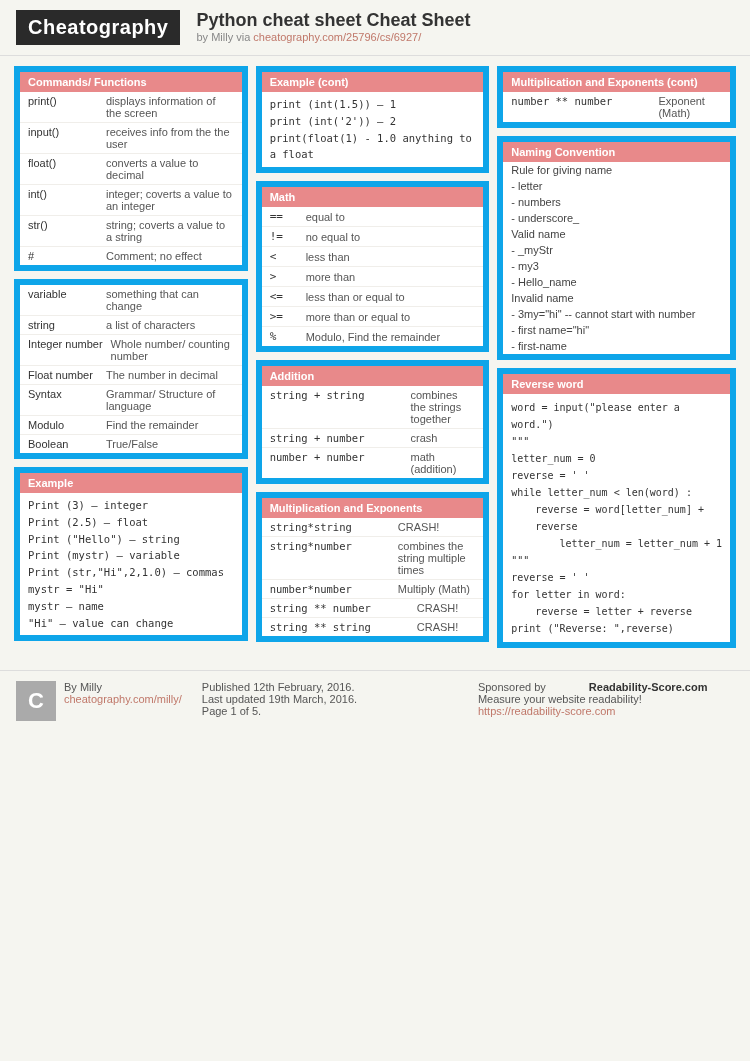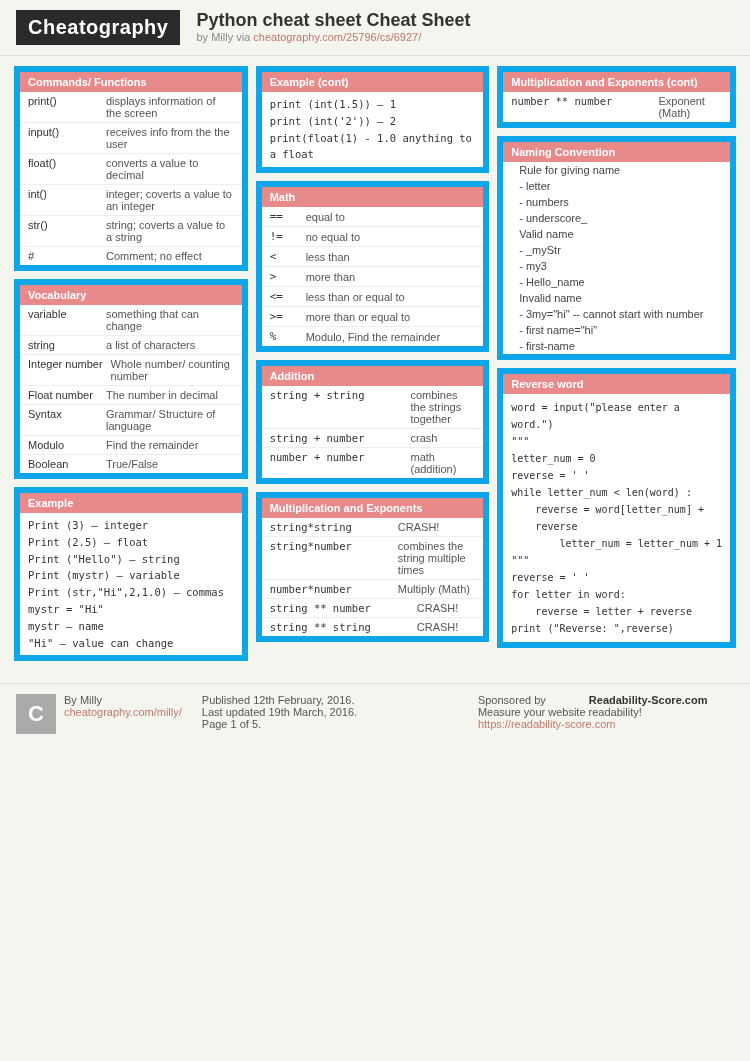--- a/index.html
+++ b/index.html
@@ -151,21 +151,21 @@
       display: flex;
       border-bottom: 1px solid #f0eeea;
       padding: 3px 8px;
       align-items: flex-start;
       gap: 6px;
     }
     .mult-row:last-child { border-bottom: none; }
     .mult-row .k { min-width: 70px; font-family: monospace; font-size: 10.5px; flex-shrink: 0; color: #333; }
     .mult-row .v { color: #555; flex: 1; padding-left: 40px; }
 
-    .naming-item { padding: 2px 16px; font-size: 11px; color: #444; }
+    .naming-item { padding: 2px 8px; font-size: 11px; color: #444; }
 
     .reverse-code {
       font-family: monospace;
       font-size: 10px;
       padding: 5px 8px;
       line-height: 1.7;
       color: #333;
       white-space: pre;
     }
   </style>
@@ -208,21 +208,20 @@
             <span class="val">string; coverts a value to a string</span>
           </div>
         <div class="row">
             <span class="key">#</span>
             <span class="val">Comment; no effect</span>
           </div>
       </div>
     </div>
 
     <div class="section">
-      <div class="section-header pink">Vocabulary</div>
       <div class="section-body">
         <div class="row">
             <span class="key">variable</span>
             <span class="val">something that can change</span>
           </div>
         <div class="row">
             <span class="key">string</span>
             <span class="val">a list of characters</span>
           </div>
         <div class="row">

